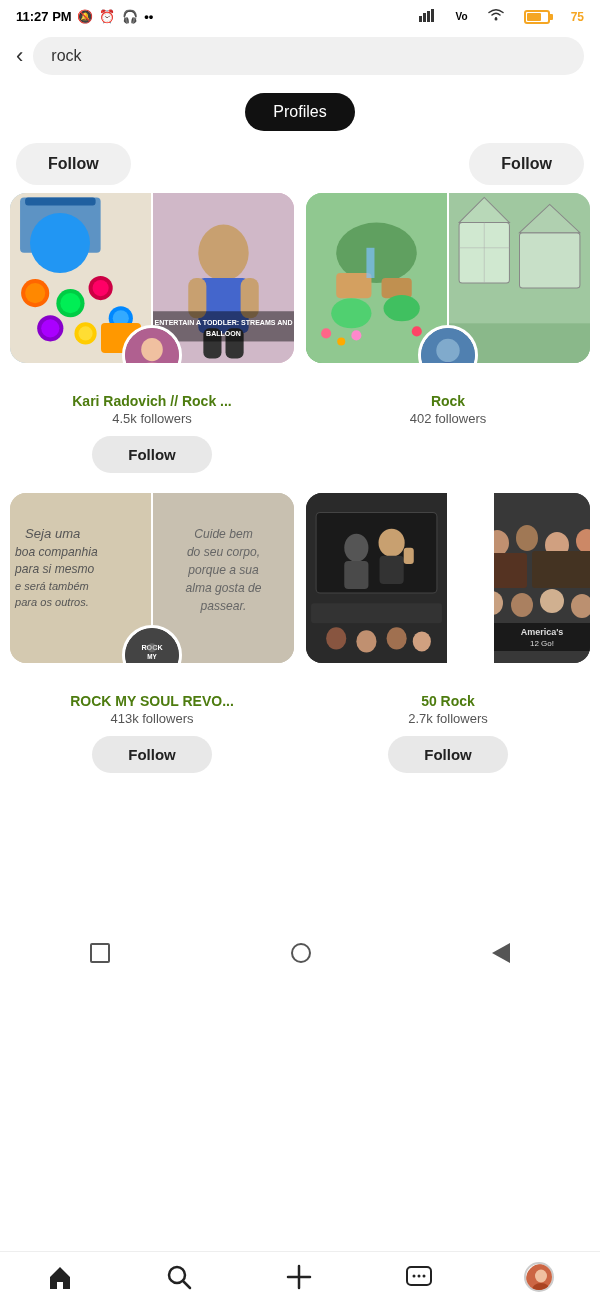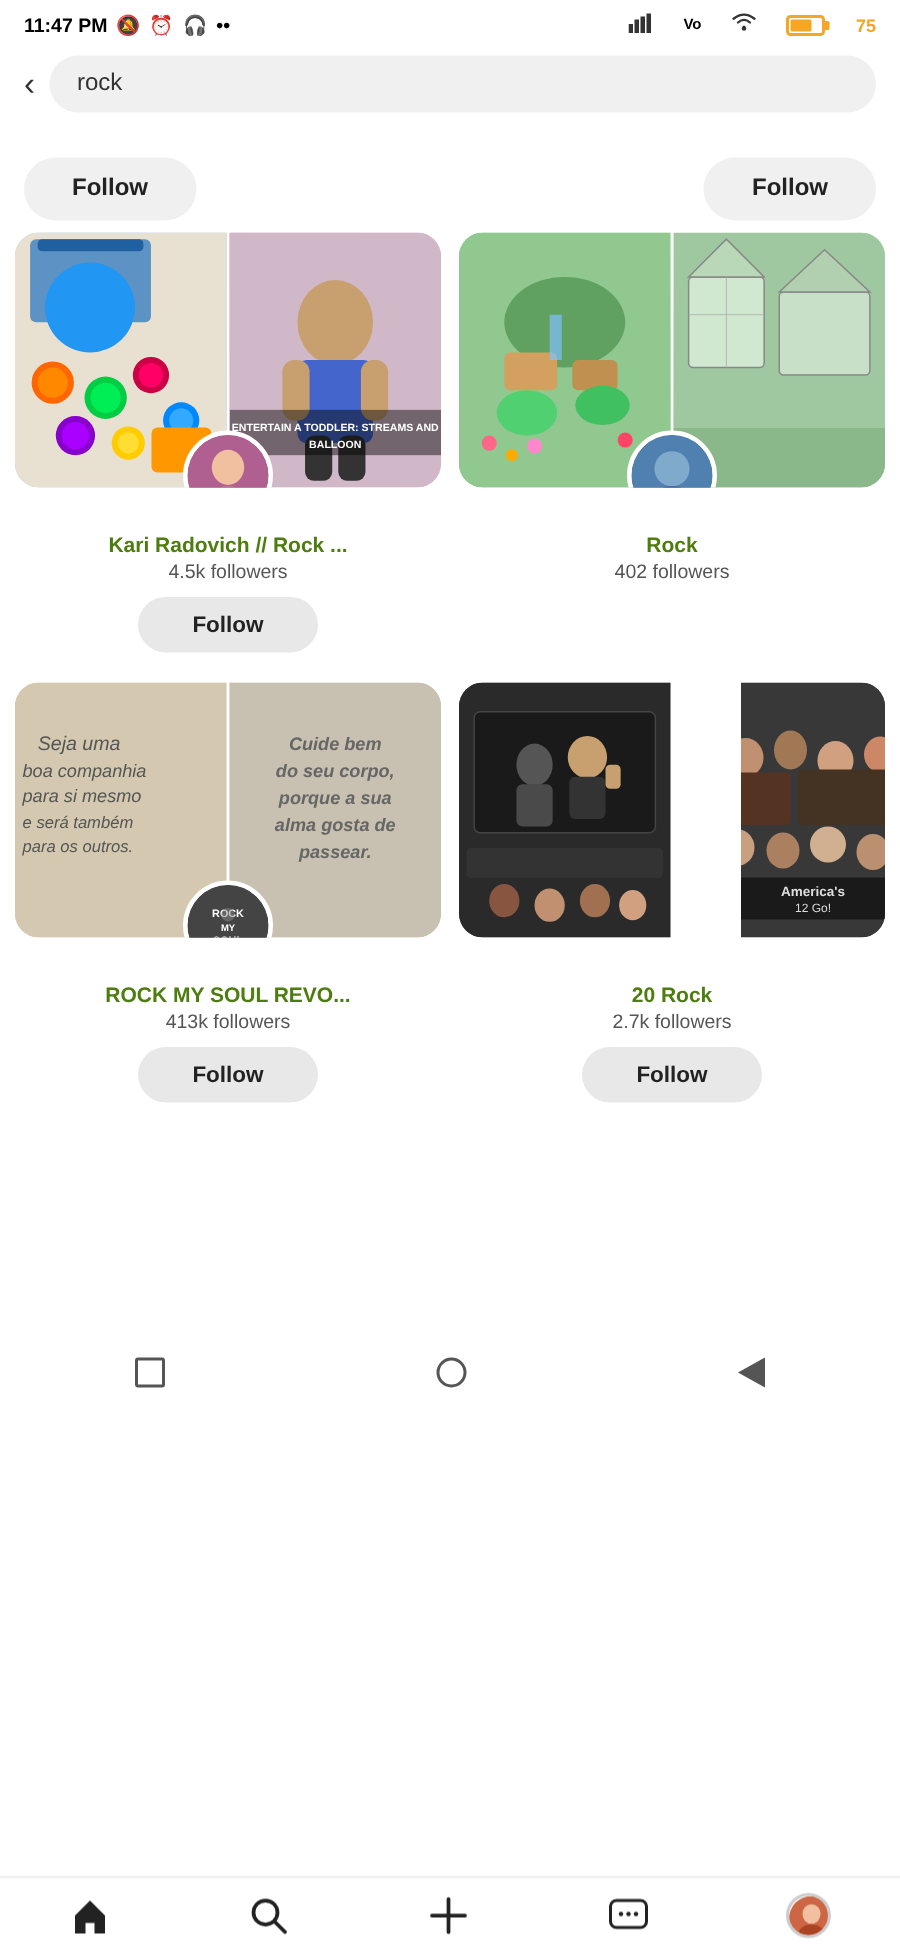--- a/index.html
+++ b/index.html
@@ -298,42 +298,41 @@
       background: linear-gradient(180deg, #c0e0c0 0%, #80b080 100%);
     }
 
     .soul-img1 {
       background: #d4c9b4;
       position: relative;
     }
 
     .soul-img2 {
       background: #c8c0b0;
-      font-weight: bold;
     }
 
     .tv30-img1 {
       background: #3a3a3a;
     }
 
     .tv30-img2 {
       background: #4a4a4a;
       margin-left: 45px;
     }
 
     .child-img {
       background: linear-gradient(135deg, #d4a0c0, #e8c0d0);
     }
   </style>
 </head>
 <body>
 
 <div class="status-bar">
   <div class="status-left">
-    <span>11:47 PM</span>
+    <span>11:27 PM</span>
     <span>🔕</span>
     <span>⏰</span>
     <span>🎧</span>
     <span>••</span>
   </div>
   <div class="status-right">
     <span>
       <svg width="18" height="14" viewBox="0 0 18 14">
           <rect x="0" y="8" width="3" height="6" fill="#333"></rect>
           <rect x="4" y="5" width="3" height="9" fill="#333"></rect>
@@ -358,20 +357,21 @@
 </div>
 
 <div class="search-bar-container">
   <span class="back-btn">‹</span>
   <div class="search-input-wrapper">
     <span class="search-text">rock</span>
   </div>
 </div>
 
 <div class="tab-bar">
+  <button class="tab-btn active">Profiles</button>
 </div>
 
 <div class="top-follow-row">
   <button class="follow-btn">Follow</button>
   <button class="follow-btn">Follow</button>
 </div>
 
 <div class="content-area">
   <div class="profiles-grid">
 
@@ -563,21 +563,21 @@
             <ellipse cx="80" cy="108" rx="12" ry="12" fill="#d0b090"></ellipse>
             <ellipse cx="110" cy="113" rx="11" ry="12" fill="#bb9070"></ellipse>
 
             <rect x="5" y="130" width="130" height="28" rx="3" fill="#1a1a1a"></rect>
             <text x="70" y="142" text-anchor="middle" fill="#ddd" font-size="9" font-weight="600">America's</text>
             <text x="70" y="153" text-anchor="middle" fill="#ddd" font-size="8">12 Go!</text>
           </svg>
         </div>
 
       </div>
-      <div class="profile-name">20 Rock</div>
+      <div class="profile-name">50 Rock</div>
       <div class="profile-followers">2.7k followers</div>
       <button class="profile-follow-btn">Follow</button>
     </div>
 
   </div>
 </div>
 
 <div class="bottom-nav">
   <div class="nav-icon active">
     <svg width="28" height="28" viewBox="0 0 28 28">

